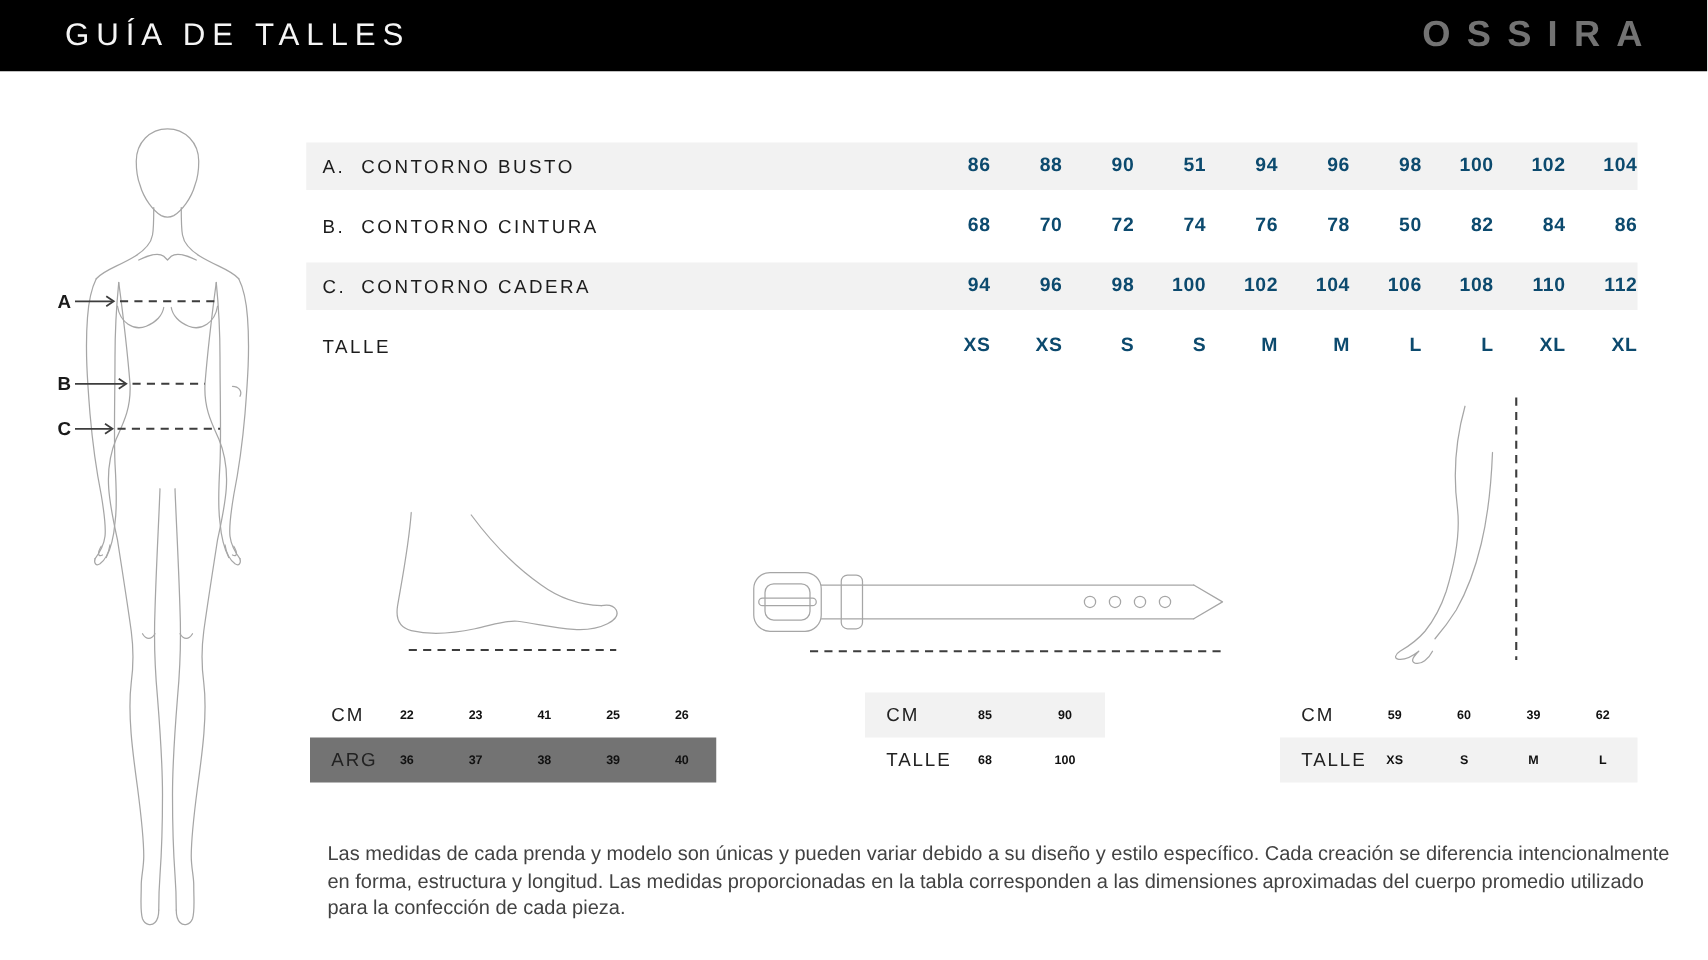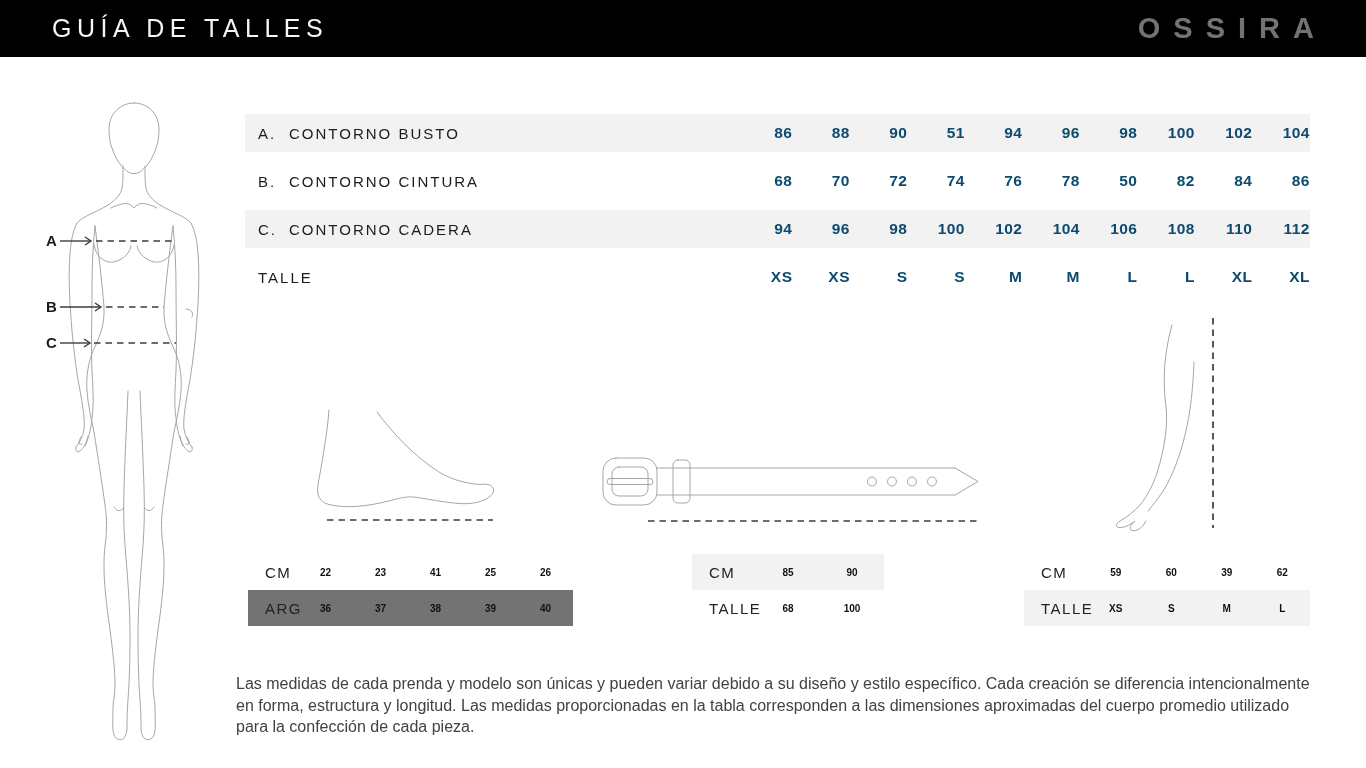--- a/index.html
+++ b/index.html
@@ -41,21 +41,21 @@
 
   
   .draw{position:absolute;}
   .draw path,.draw rect,.draw circle,.draw line{vector-effect:non-scaling-stroke;}
   .outline{fill:none;stroke:#a6a6a6;stroke-width:1;stroke-linecap:round;stroke-linejoin:round;}
   .meas{fill:none;stroke:#3d3d3d;stroke-width:1.4;}
   .dashes{fill:none;stroke:#3d3d3d;stroke-width:1.7;stroke-dasharray:6.5 5;}
   .marker-letter{font-family:"Liberation Sans",sans-serif;font-size:15px;font-weight:600;fill:#1a1a1a;}
 
   
-  .disclaimer{position:absolute;left:236px;top:657px;width:1078px;
+  .disclaimer{position:absolute;left:262px;top:657px;width:1078px;
               font-size:16px;line-height:21.5px;color:#424242;}
 </style>
 </head>
 <body>
 
 <div class="page">
 
   <div class="topbar">
     <div class="page-title">GUÍA DE TALLES</div>
     <div class="brand">OSSIRA</div>

